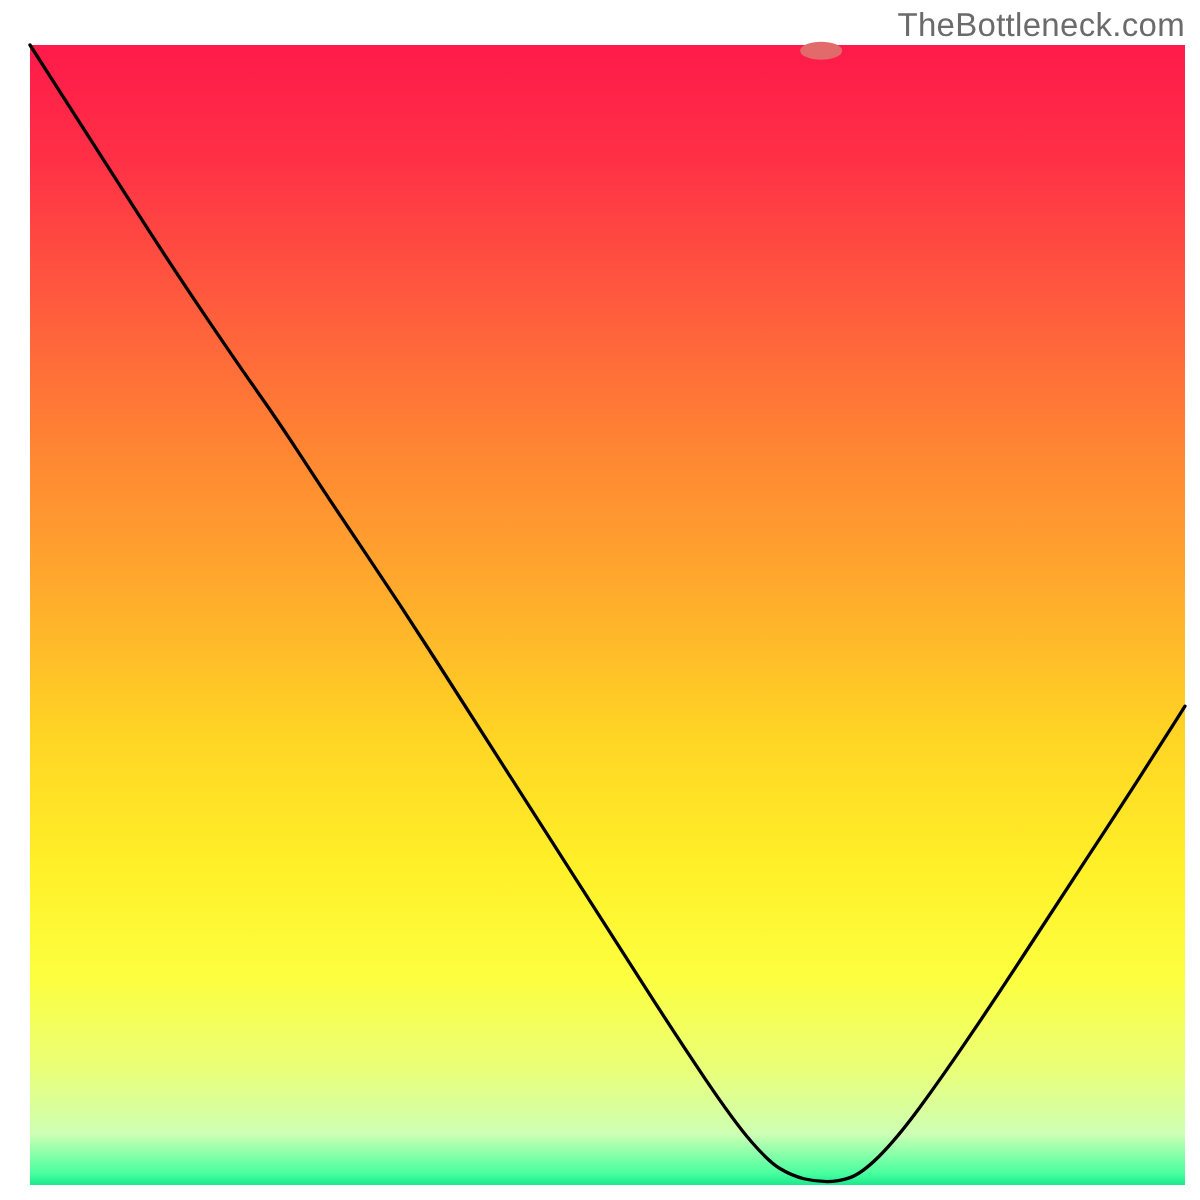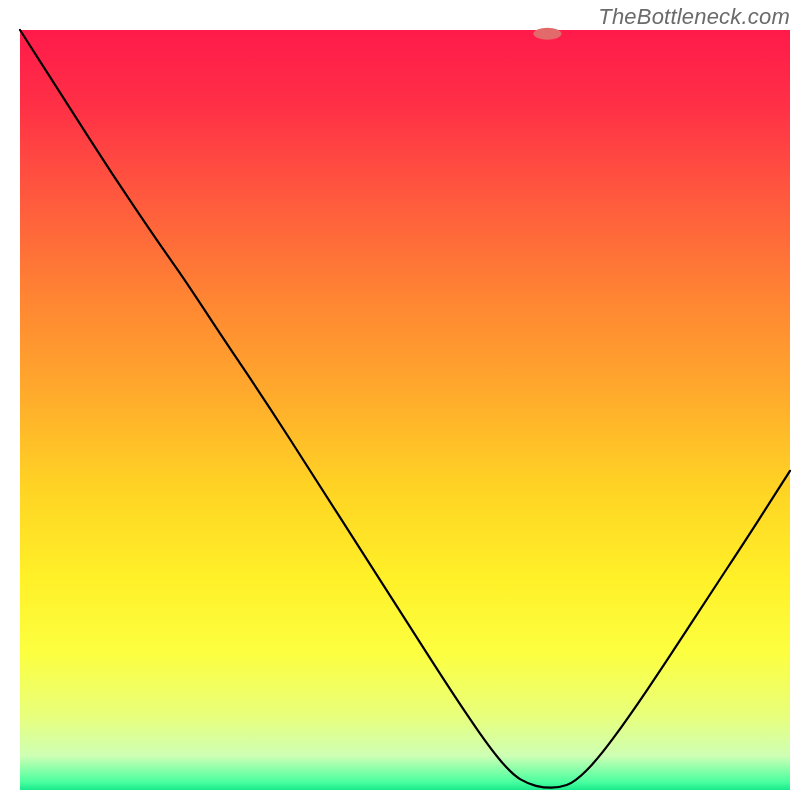--- a/index.html
+++ b/index.html
@@ -7,21 +7,20 @@
     padding: 0;
     width: 800px;
     height: 800px;
     background: #ffffff;
     font-family: Arial, Helvetica, sans-serif;
   }
   .stage {
     position: relative;
     width: 800px;
     height: 620px;
-    font-style: italic;
   }
   .watermark {
     position: absolute;
     top: 4px;
     right: 10px;
     font-size: 22px;
     font-weight: 500;
     color: #6b6b6b;
     letter-spacing: 0.2px;
     pointer-events: none;

